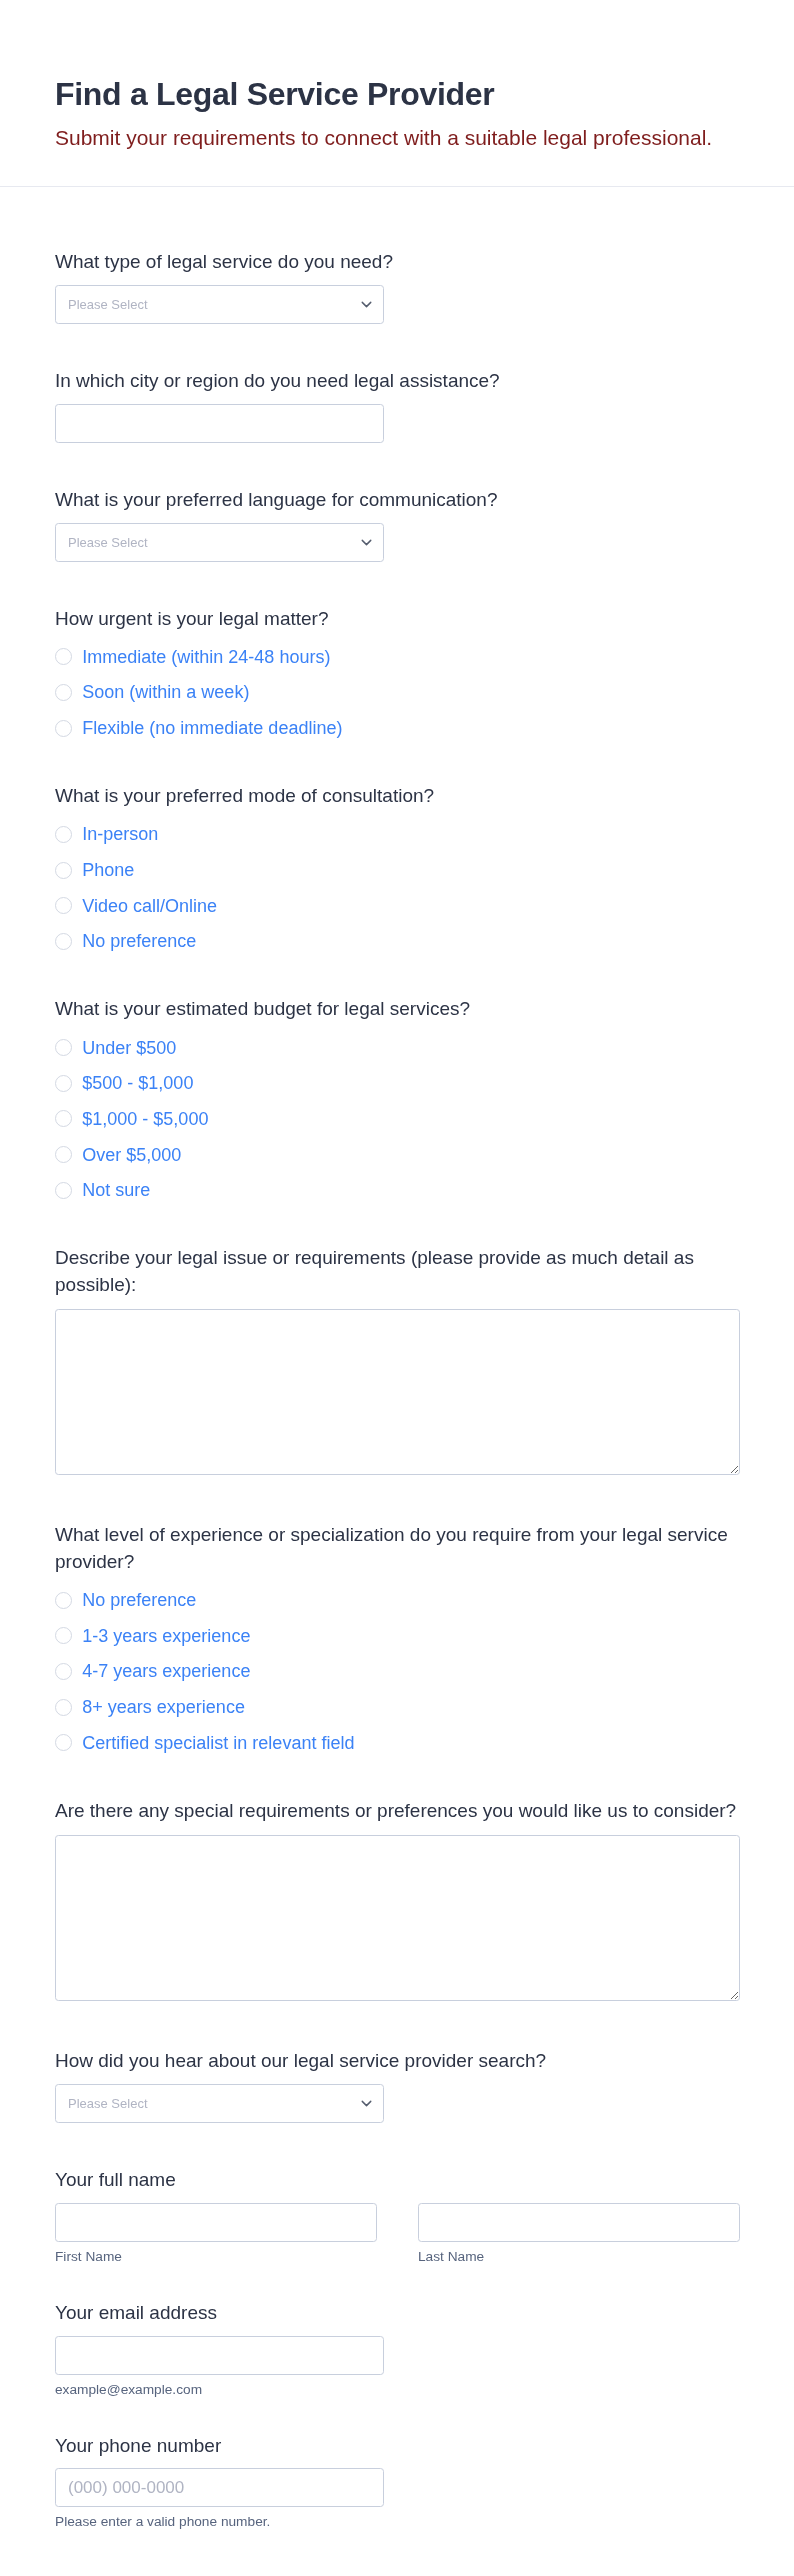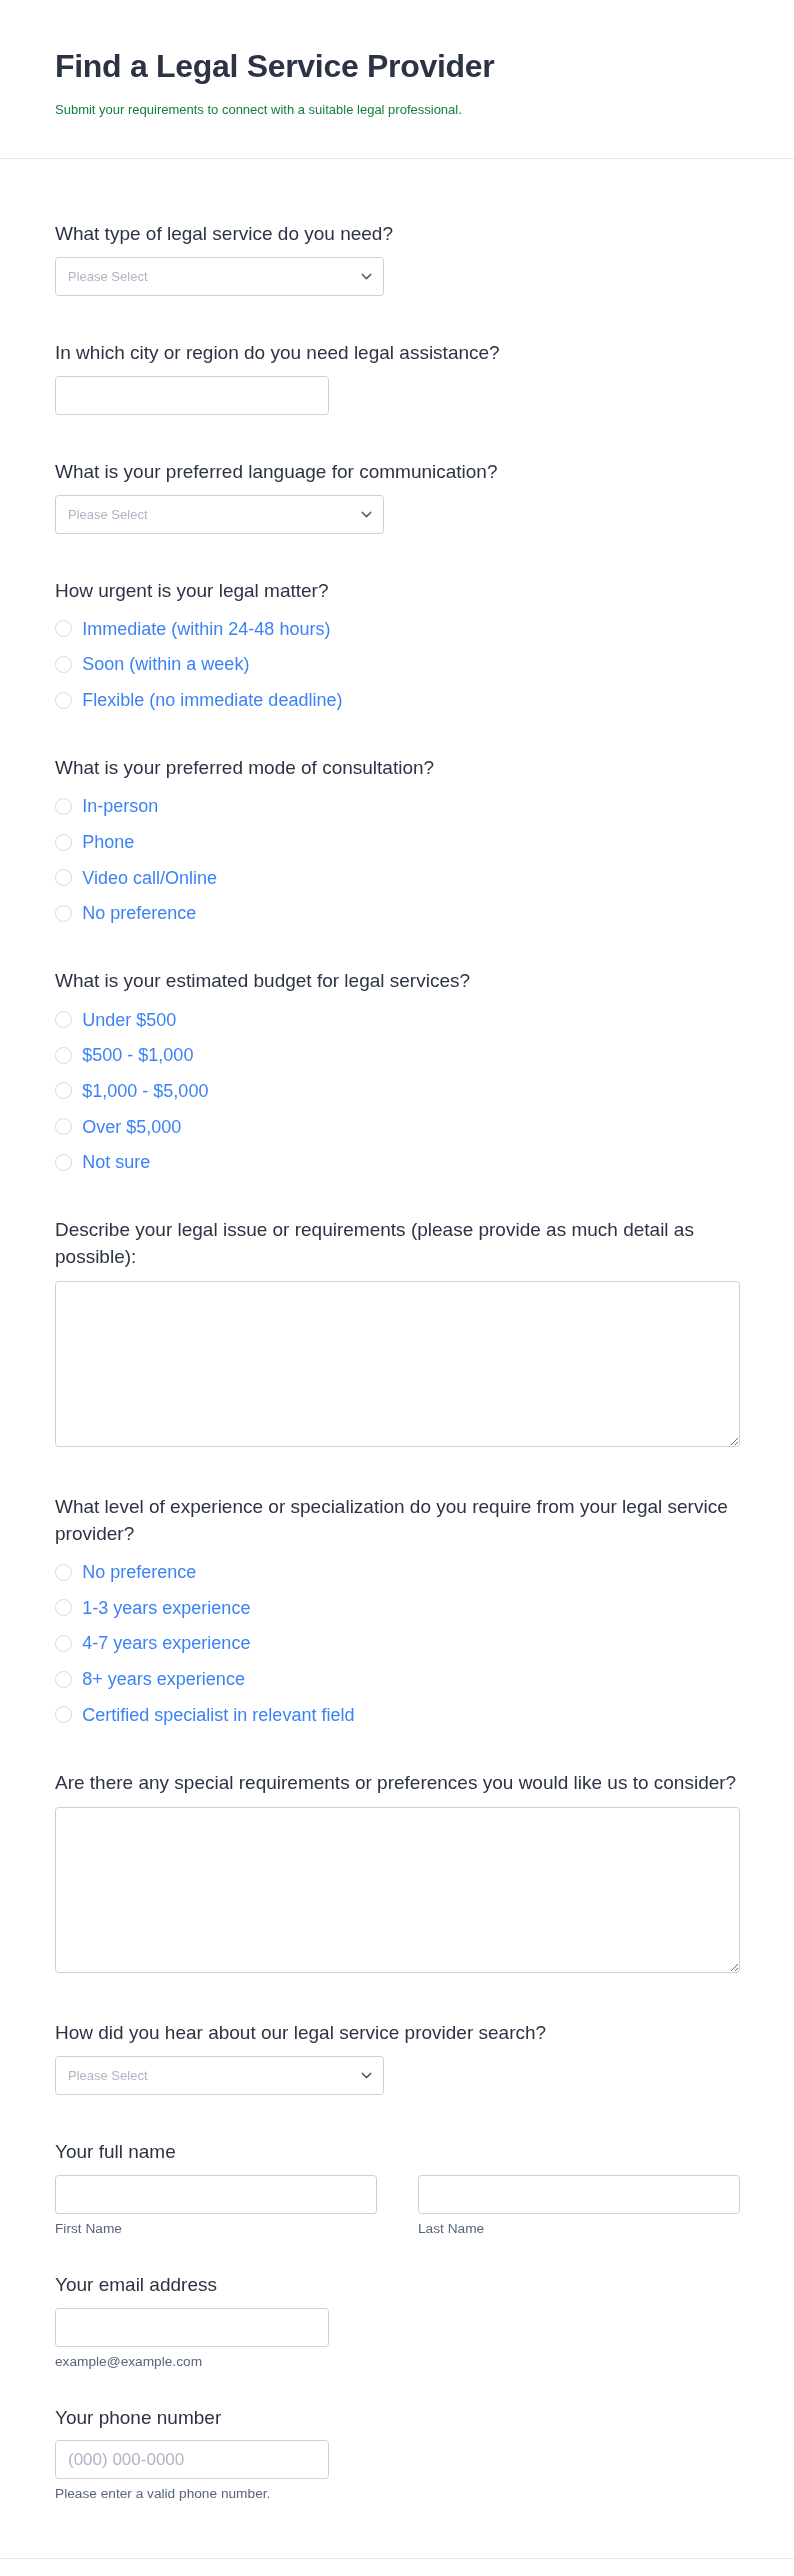--- a/index.html
+++ b/index.html
@@ -6,44 +6,44 @@
   html, body { background: #ffffff; }
   body {
     width: 795px;
     min-height: 2576px;
     font-family: "Liberation Sans", sans-serif;
     color: #2c3345;
   }
   .pad { padding-left: 55px; padding-right: 55px; }
 
   
-  .form-header { padding-top: 48px; padding-bottom: 36px; }
+  .form-header { padding-top: 76px; padding-bottom: 36px; }
   .page-title { font-size: 32px; font-weight: 700; letter-spacing: -0.3px; color: #2c3345; }
-  .page-subtitle { font-size: 13px; color: #15803d; margin-top: 13px; line-height: 24px; }
+  .page-subtitle { font-size: 21px; color: #7f1d1d; margin-top: 13px; line-height: 24px; }
   .divider { height: 0.9px; background: #e7e9f0; width: 795px; }
 
   
   .questions { padding-bottom: 8.5px; }
   .question { margin-top: 44px; }
   .question.first { margin-top: 62px; }
   .q-label { font-size: 19px; font-weight: 500; line-height: 26.5px; color: #2c3345; max-width: 685px; }
 
   
   .select-box {
     width: 329px; height: 39px; margin-top: 9.4px;
     border: 0.9px solid #c8cfdd; border-radius: 3.4px; background: #fff;
     display: flex; align-items: center; justify-content: space-between;
     padding: 0 8.5px 0 12px; cursor: pointer;
   }
   .placeholder { font-size: 13px; color: #b0b4c3; }
   .chevron { display: flex; align-items: center; }
 
   
   .text-input {
-    width: 274px; height: 39px; margin-top: 9.4px;
+    width: 329px; height: 39px; margin-top: 9.4px;
     border: 0.9px solid #c8cfdd; border-radius: 3.4px; background: #fff;
     font-family: "Liberation Sans", sans-serif; font-size: 17px; color: #2c3345;
     padding: 0 12px; outline: none;
   }
   .text-input::placeholder { color: #b0b4c3; }
   textarea.big {
     width: 685px; height: 166px; margin-top: 11px;
     border: 0.9px solid #c8cfdd; border-radius: 3.4px; background: #fff;
     font-family: "Liberation Sans", sans-serif; font-size: 17px; color: #2c3345;
     padding: 10.3px 12px; outline: none;

